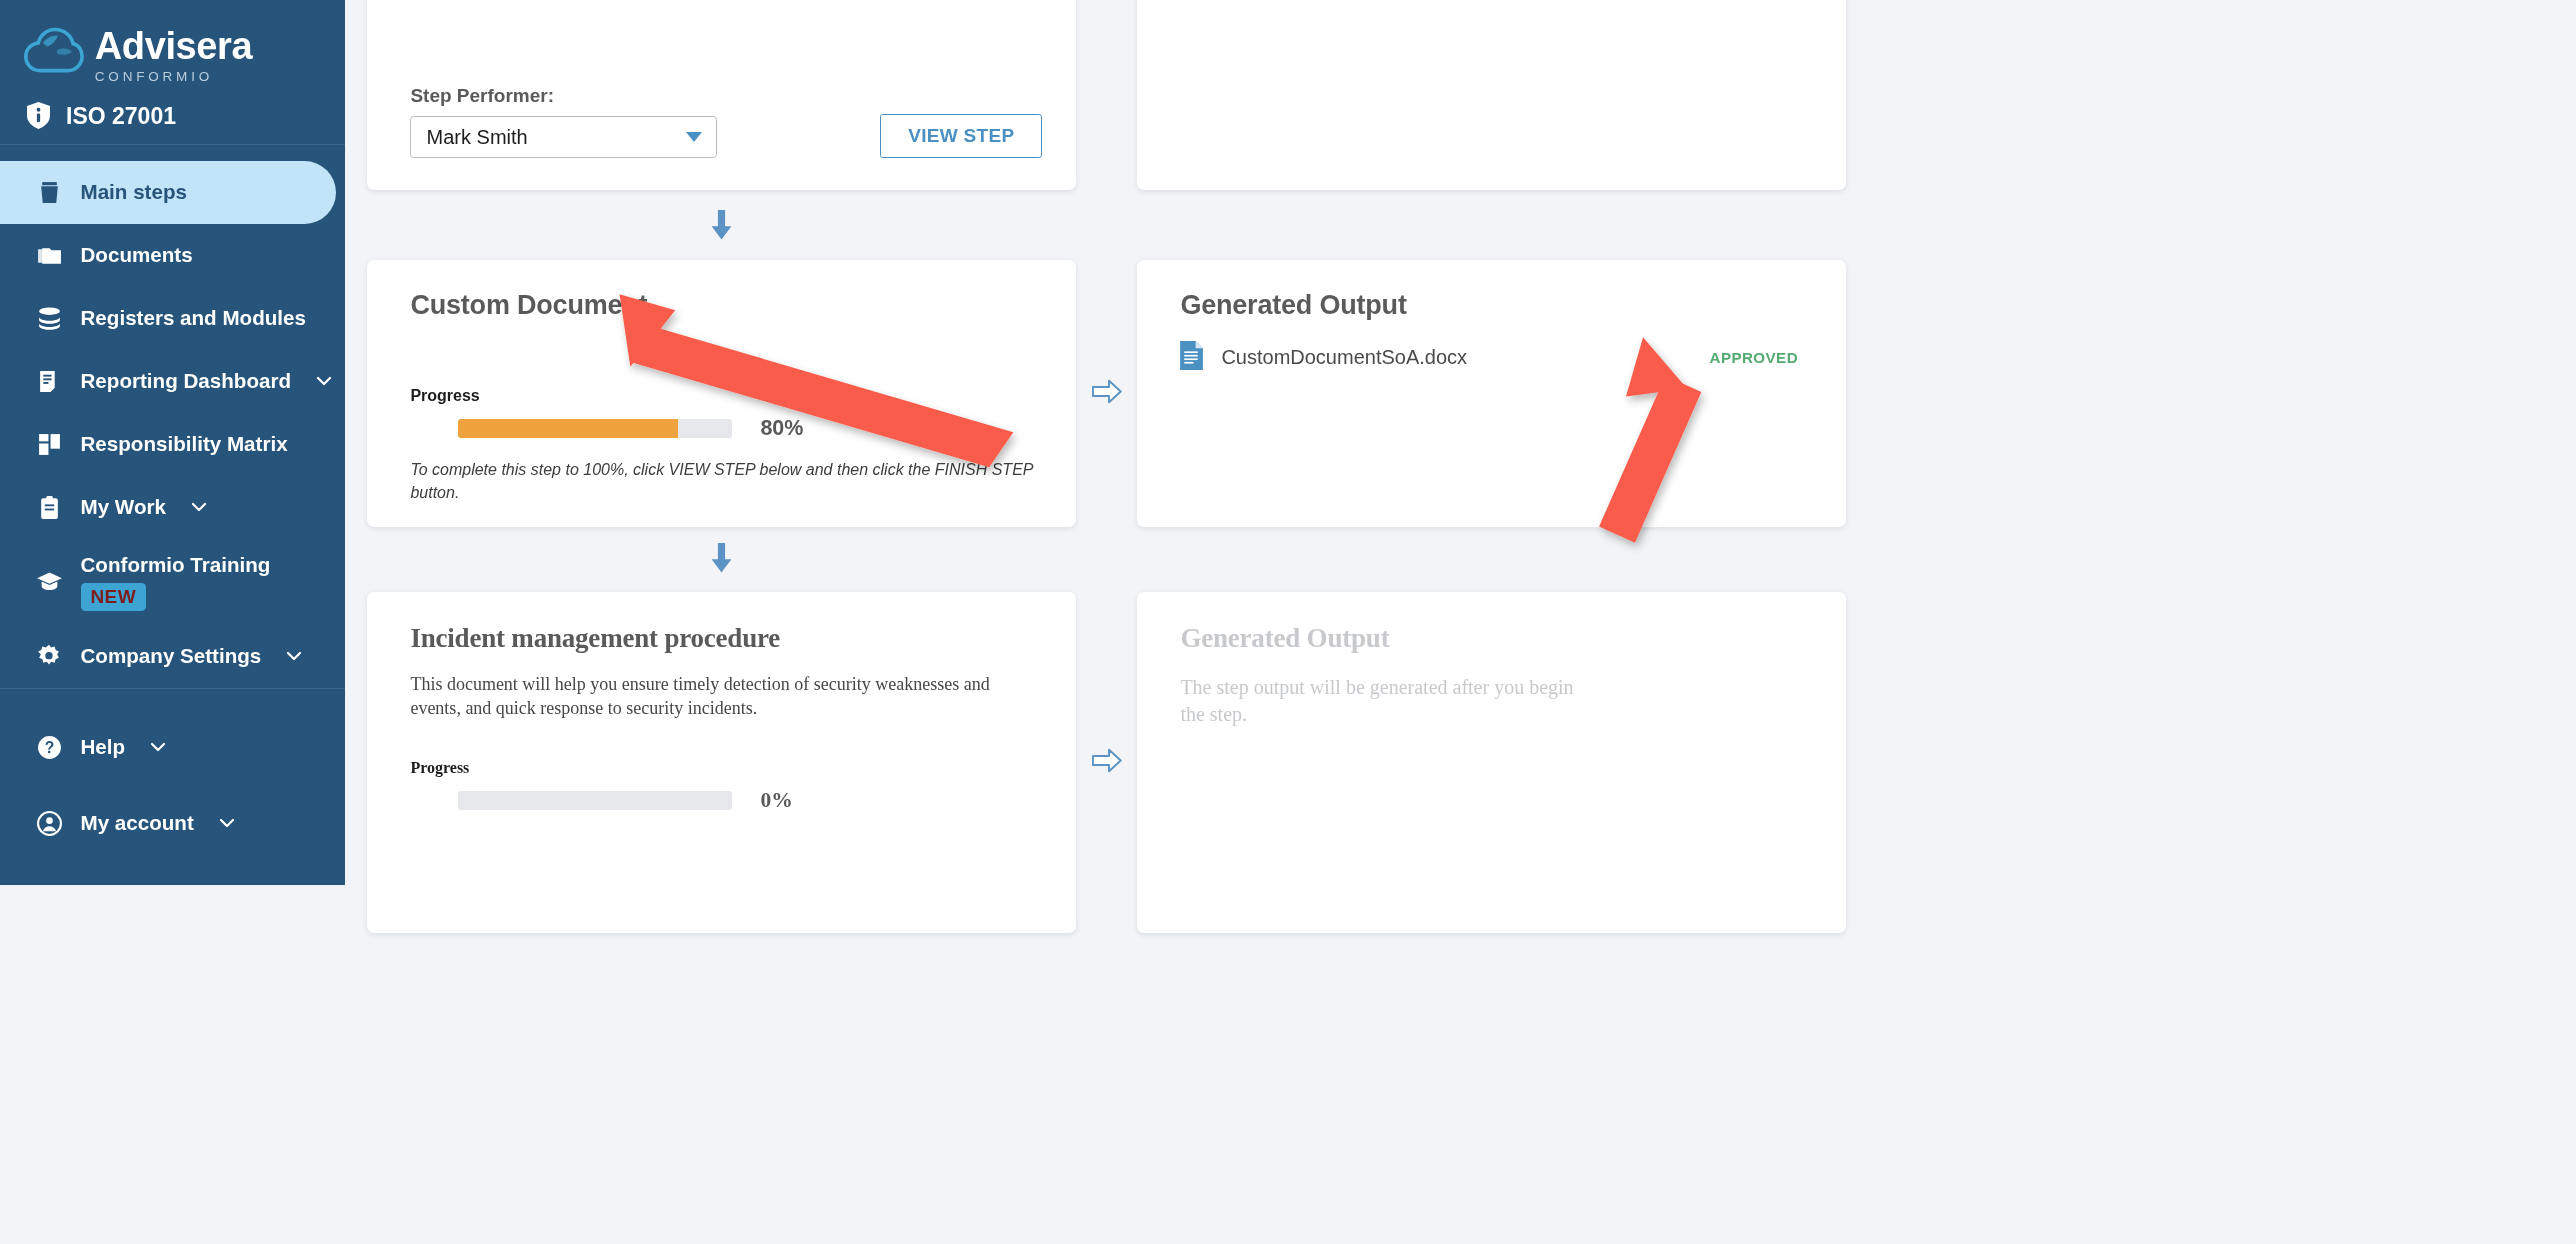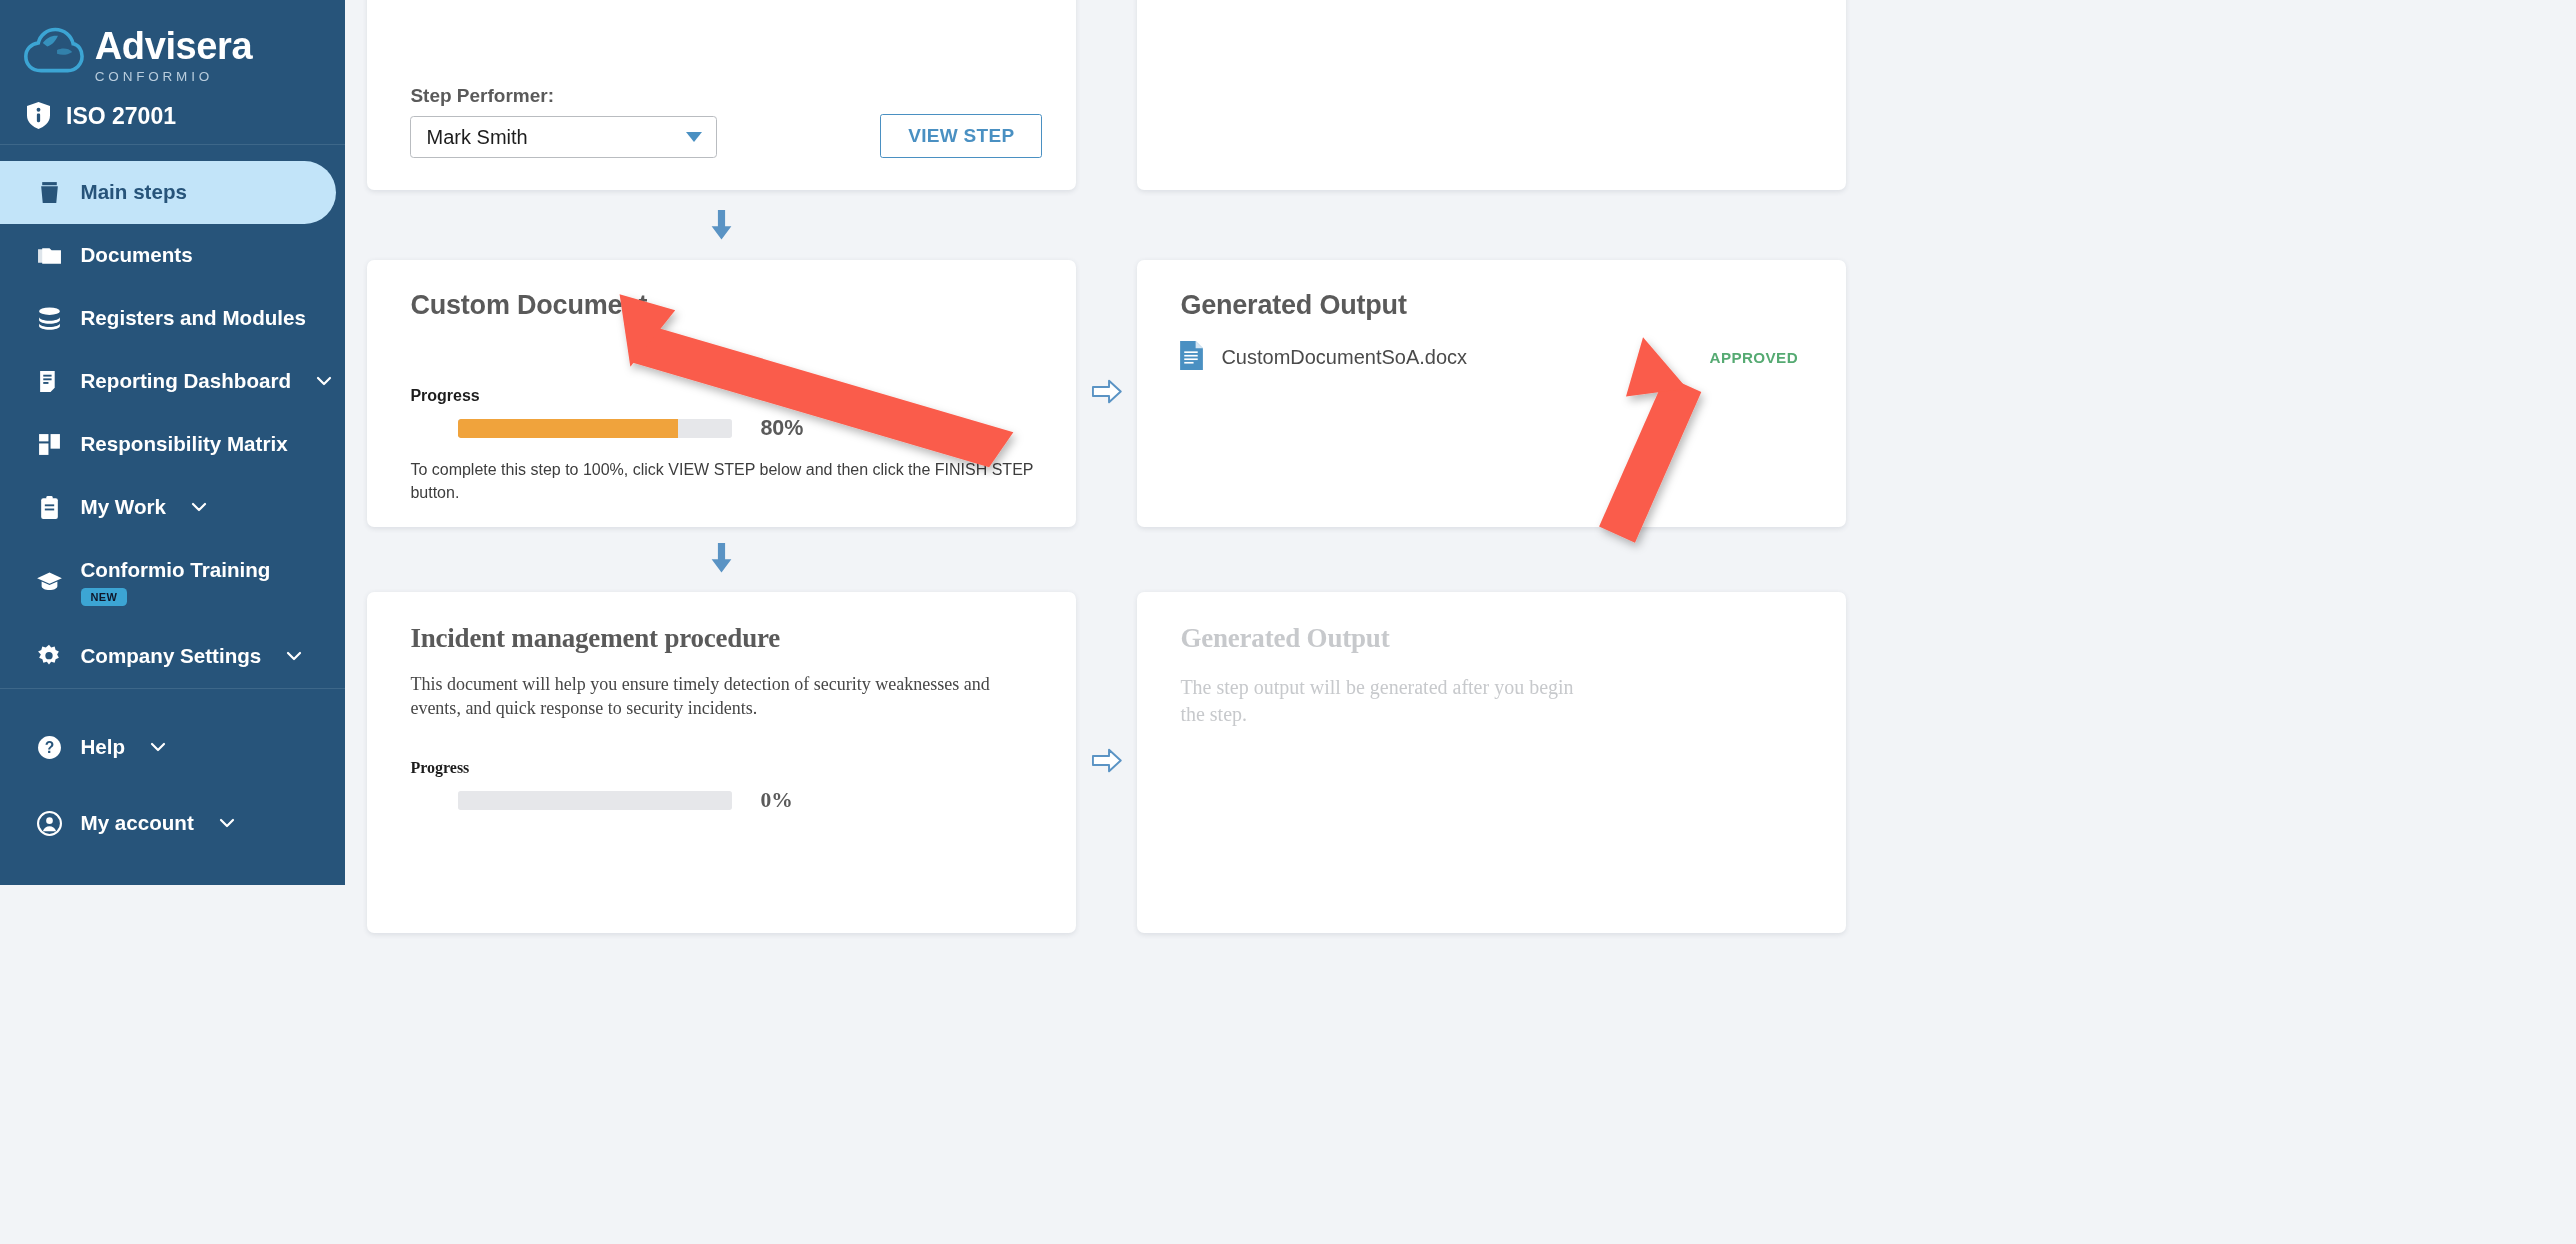--- a/index.html
+++ b/index.html
@@ -42,21 +42,21 @@
   .nav-item .ico { width: 30.5px; flex: 0 0 30.5px; display: flex; align-items: center; justify-content: center; }
   .nav-item.active {
     background: #c2e4f9; color: #27547a;
     border-radius: 0 32px 32px 0; margin-right: 9px;
   }
   .nav-item.active svg path, .nav-item.active svg rect, .nav-item.active svg circle,
   .nav-item.active svg polygon, .nav-item.active svg ellipse { fill: #27547a; }
   .chev { margin-left: 7.2px; display: inline-flex; }
   .nav-stack { display: flex; flex-direction: column; gap: 6.3px; }
   .badge-new {
-    background: #3ca5d4; color: #0f172a; font-size: 11px; font-weight: 700;
+    background: #3ca5d4; color: #7f1d1d; font-size: 19px; font-weight: 700;
     padding: 2.7px 10px; border-radius: 4.5px; letter-spacing: 0.4px; align-self: flex-start;
   }
   .nav-item.tall { height: 86px; align-items: center; }
 
   .sb-bottom {
     margin-top: auto; border-top: 0.9px solid #3d6789;
     padding: 27px 0 30.5px 0; display: flex; flex-direction: column; gap: 12.6px;
   }
 
   
@@ -79,21 +79,21 @@
   .card-title { font-size: 27px; font-weight: 700; color: #5a5a5a; letter-spacing: -0.2px; }
   .card-title.muted { color: #c7c9cc; }
   .card-desc { font-size: 18px; color: #474747; line-height: 1.38; margin-top: 18px; max-width: 664px; }
   .card-desc.muted { color: #c7c9cc; font-size: 20px; max-width: 422px; margin-top: 20px; }
 
   .progress-label { font-size: 16px; font-weight: 700; color: #1d1d1d; }
   .progress-row { display: flex; align-items: center; gap: 28px; margin-top: 10.8px; padding-left: 48px; }
   .progress-track { width: 274px; height: 19px; background: #e6e7ea; border-radius: 2.7px; overflow: hidden; }
   .progress-fill { height: 100%; background: #f0a33c; border-radius: 2.7px 0 0 2.7px; }
   .progress-pct { font-size: 21.5px; font-weight: 700; color: #5a5a5a; }
-  .hint { font-size: 16px; color: #3d3d3d; line-height: 1.42; margin-top: 18px; max-width: 646px; }
+  .hint { font-size: 16px; color: #3d3d3d; line-height: 1.42; margin-top: 18px; max-width: 646px; font-style: italic; }
 
   .perf-label { font-size: 19px; font-weight: 700; color: #5a5a5a; }
   .perf-row { display: flex; align-items: flex-end; justify-content: space-between; }
   .select {
     margin-top: 9px; width: 307px; height: 42px;
     border: 0.9px solid #b9bcc0; border-radius: 3.6px; background: #fff;
     display: flex; align-items: center; justify-content: space-between;
     padding: 0 14.4px 0 15.2px; cursor: pointer; text-align: right;
   }
   .select span { font-size: 20px; color: #1d1d1d; }

